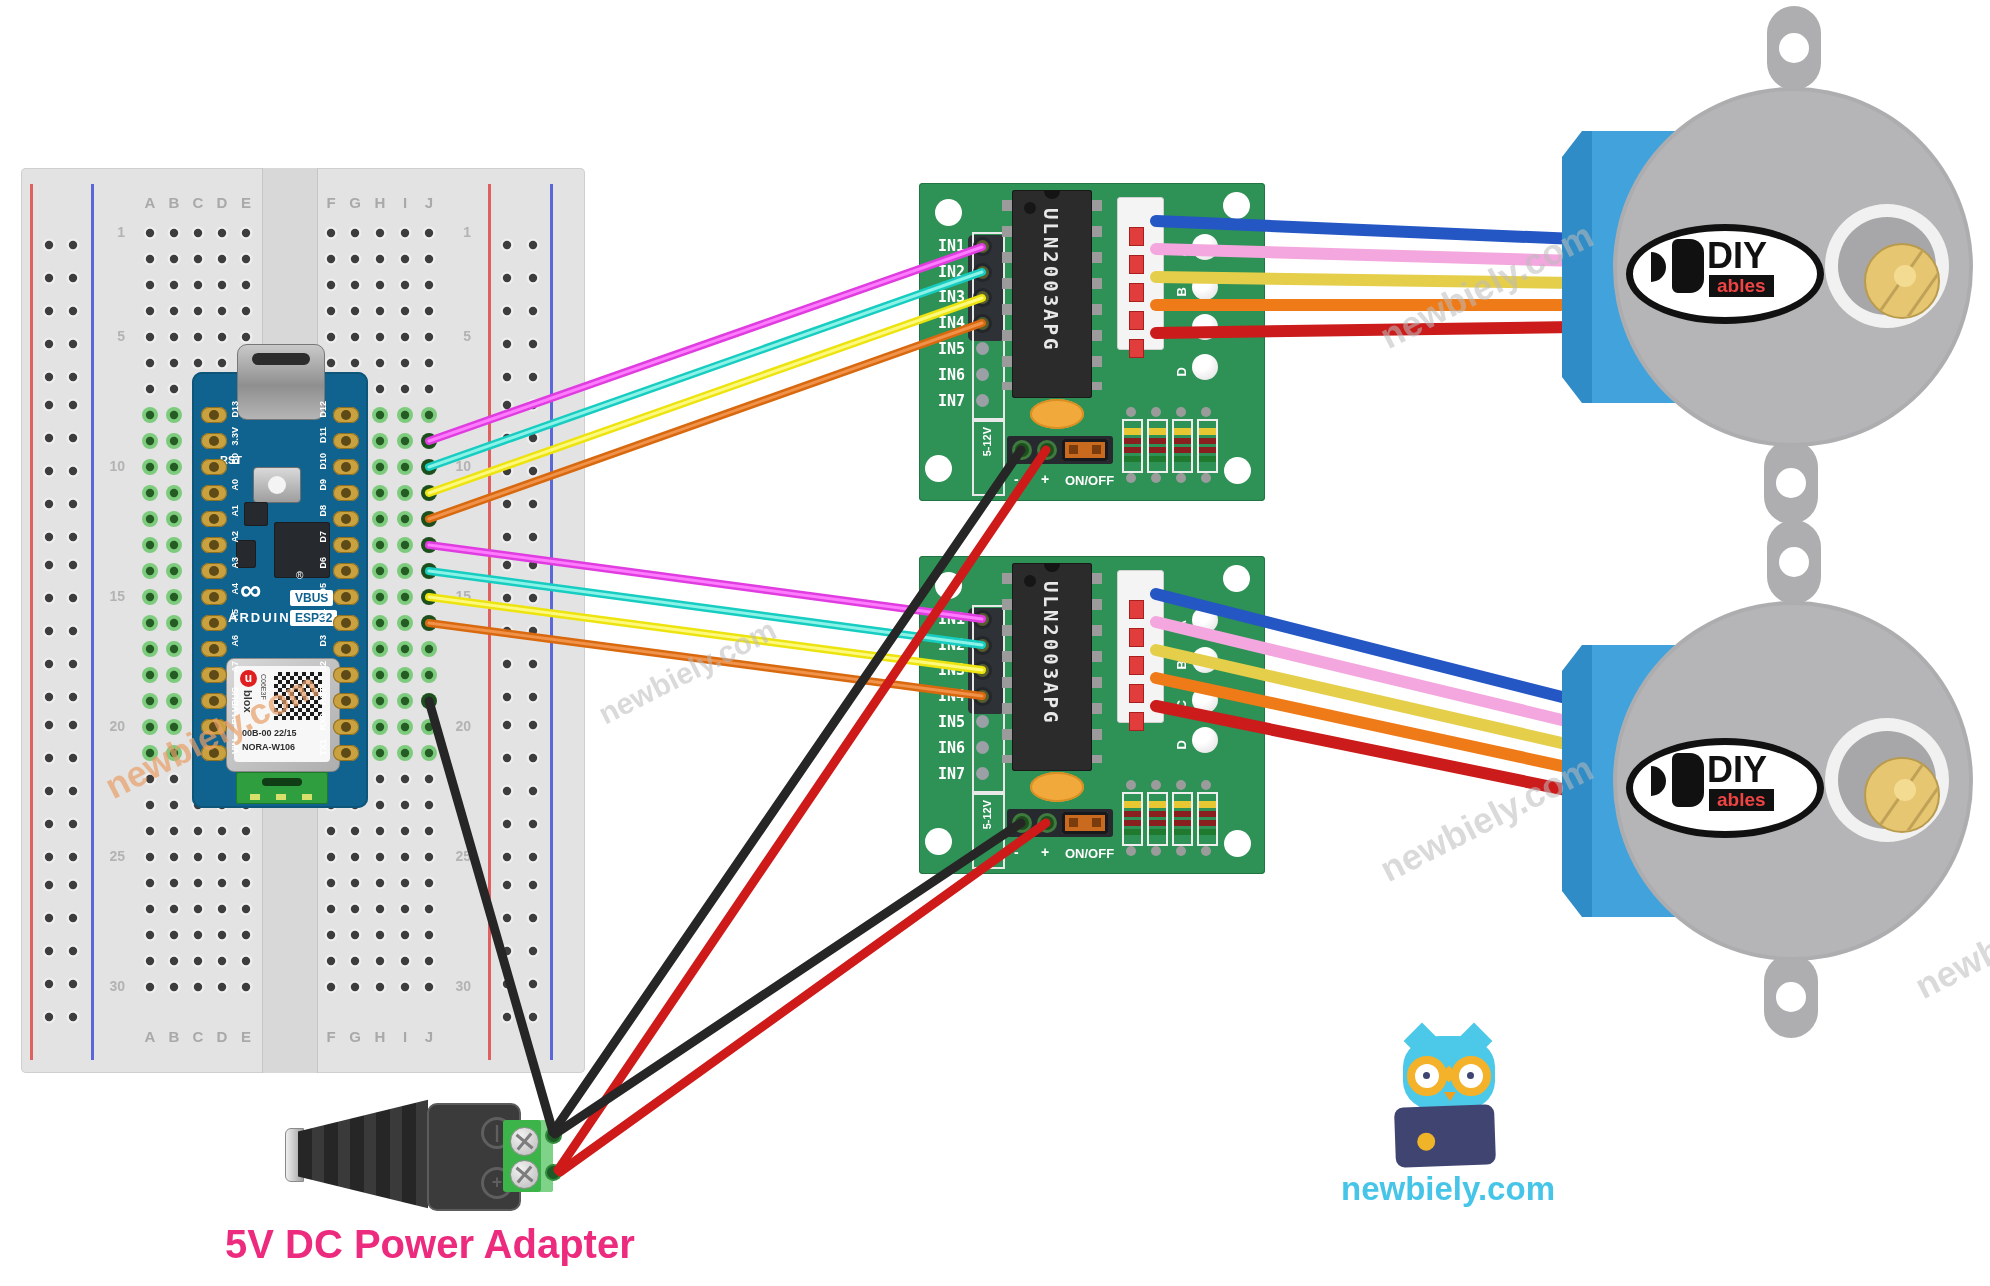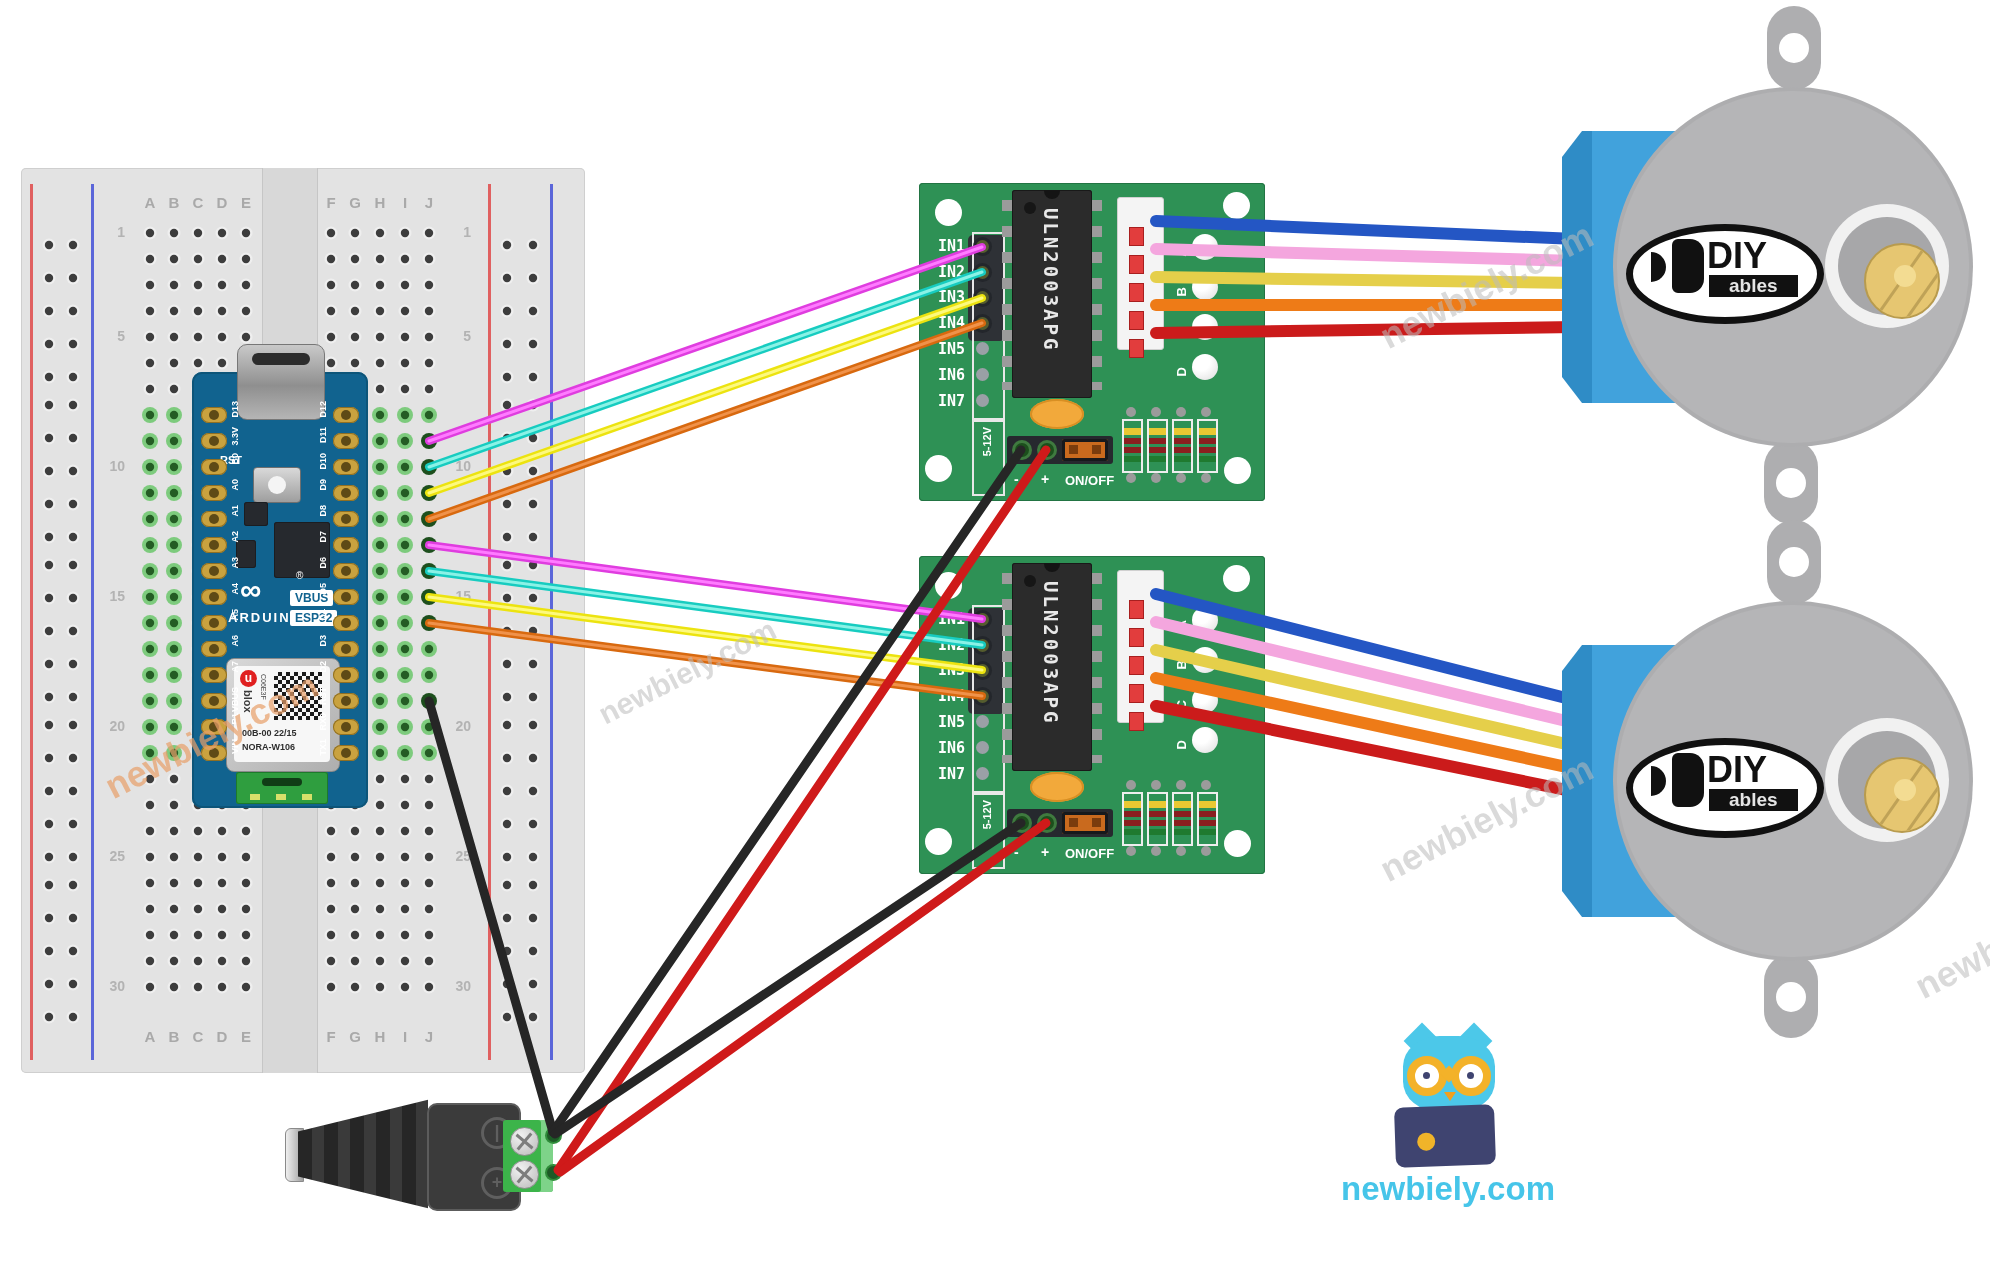--- a/index.html
+++ b/index.html
@@ -103,22 +103,22 @@
            background:linear-gradient(90deg,#2f8cc6 0 30px,#41a2dc 30px);
            clip-path:polygon(20px 0,100% 0,100% 100%,20px 100%,0 calc(100% - 26px),0 26px);}
   .mbody{position:absolute;left:73px;top:87px;width:360px;height:360px;background:#b5b5b7;border-radius:50%;
          box-shadow:inset 0 0 0 4px rgba(0,0,0,0.04);}
   .dlogo{position:absolute;left:86px;top:224px;width:184px;height:86px;background:#ffffff;
          border:7px solid #111;border-radius:50%;}
   .dl-half{position:absolute;left:18px;top:21px;width:15px;height:30px;background:#111;
            border-radius:0 30px 30px 0;}
   .dl-sq{position:absolute;left:39px;top:8px;width:32px;height:54px;background:#111;border-radius:6px 14px 14px 6px;}
   .dl-diy{position:absolute;left:74px;top:4px;color:#111;font-size:36px;font-weight:bold;letter-spacing:0;}
-  .dl-ables{position:absolute;left:76px;top:44px;background:#111;color:#e5e5e5;font-size:19px;font-weight:bold;
-            padding:0 20px;}
+  .dl-ables{position:absolute;left:76px;top:44px;background:#111;color:#ef4444;font-size:19px;font-weight:bold;
+            padding:0 8px;}
   .shaft-ring{position:absolute;left:285px;top:204px;width:124px;height:124px;background:#f1f1f1;border-radius:50%;}
   .shaft-in{position:absolute;left:13px;top:13px;width:98px;height:98px;background:#a7a7a9;border-radius:50%;}
   .shaft-gold{position:absolute;left:26px;top:26px;width:72px;height:72px;background:#e6c671;
               border:2px solid #b89b4e;border-radius:50%;overflow:hidden;}
   .shaft-line{position:absolute;left:33px;top:-8px;width:3px;height:90px;background:#bfa257;transform:rotate(35deg);}
   .shaft-line.l2{transform:rotate(35deg) translateX(26px);}
   .shaft-hl{position:absolute;left:28px;top:20px;width:22px;height:22px;background:#f3dc92;border-radius:50%;}
 
   
   #adapter{left:230px;top:1095px;width:345px;height:120px;z-index:20;}
@@ -1400,20 +1400,21 @@
       <div class="sym" style="top:62px">+</div>
     </div>
     <div id="term" class="abs">
       <div class="screwT" style="top:7px"></div>
       <div class="screwT" style="top:40px"></div>
       <div class="term-dot" style="top:9px"></div>
       <div class="term-dot" style="top:46px"></div>
     </div>
   </div>
 
+  <div id="pwr-title" class="abs">5V DC Power Adapter</div>
 
   <div id="wm1" class="abs wm">newbiely.com</div>
   <div id="wm2" class="abs wm">newbiely.com</div>
   <div id="wm3" class="abs wm">newbiely.com</div>
   <div id="wm4" class="abs wm">newbiely.com</div>
   <div id="wm5" class="abs wm">newbiely.com</div>
 
   <div id="owl" class="abs">
     <div class="ear" style="left:14px"></div>
     <div class="ear" style="left:66px"></div>

